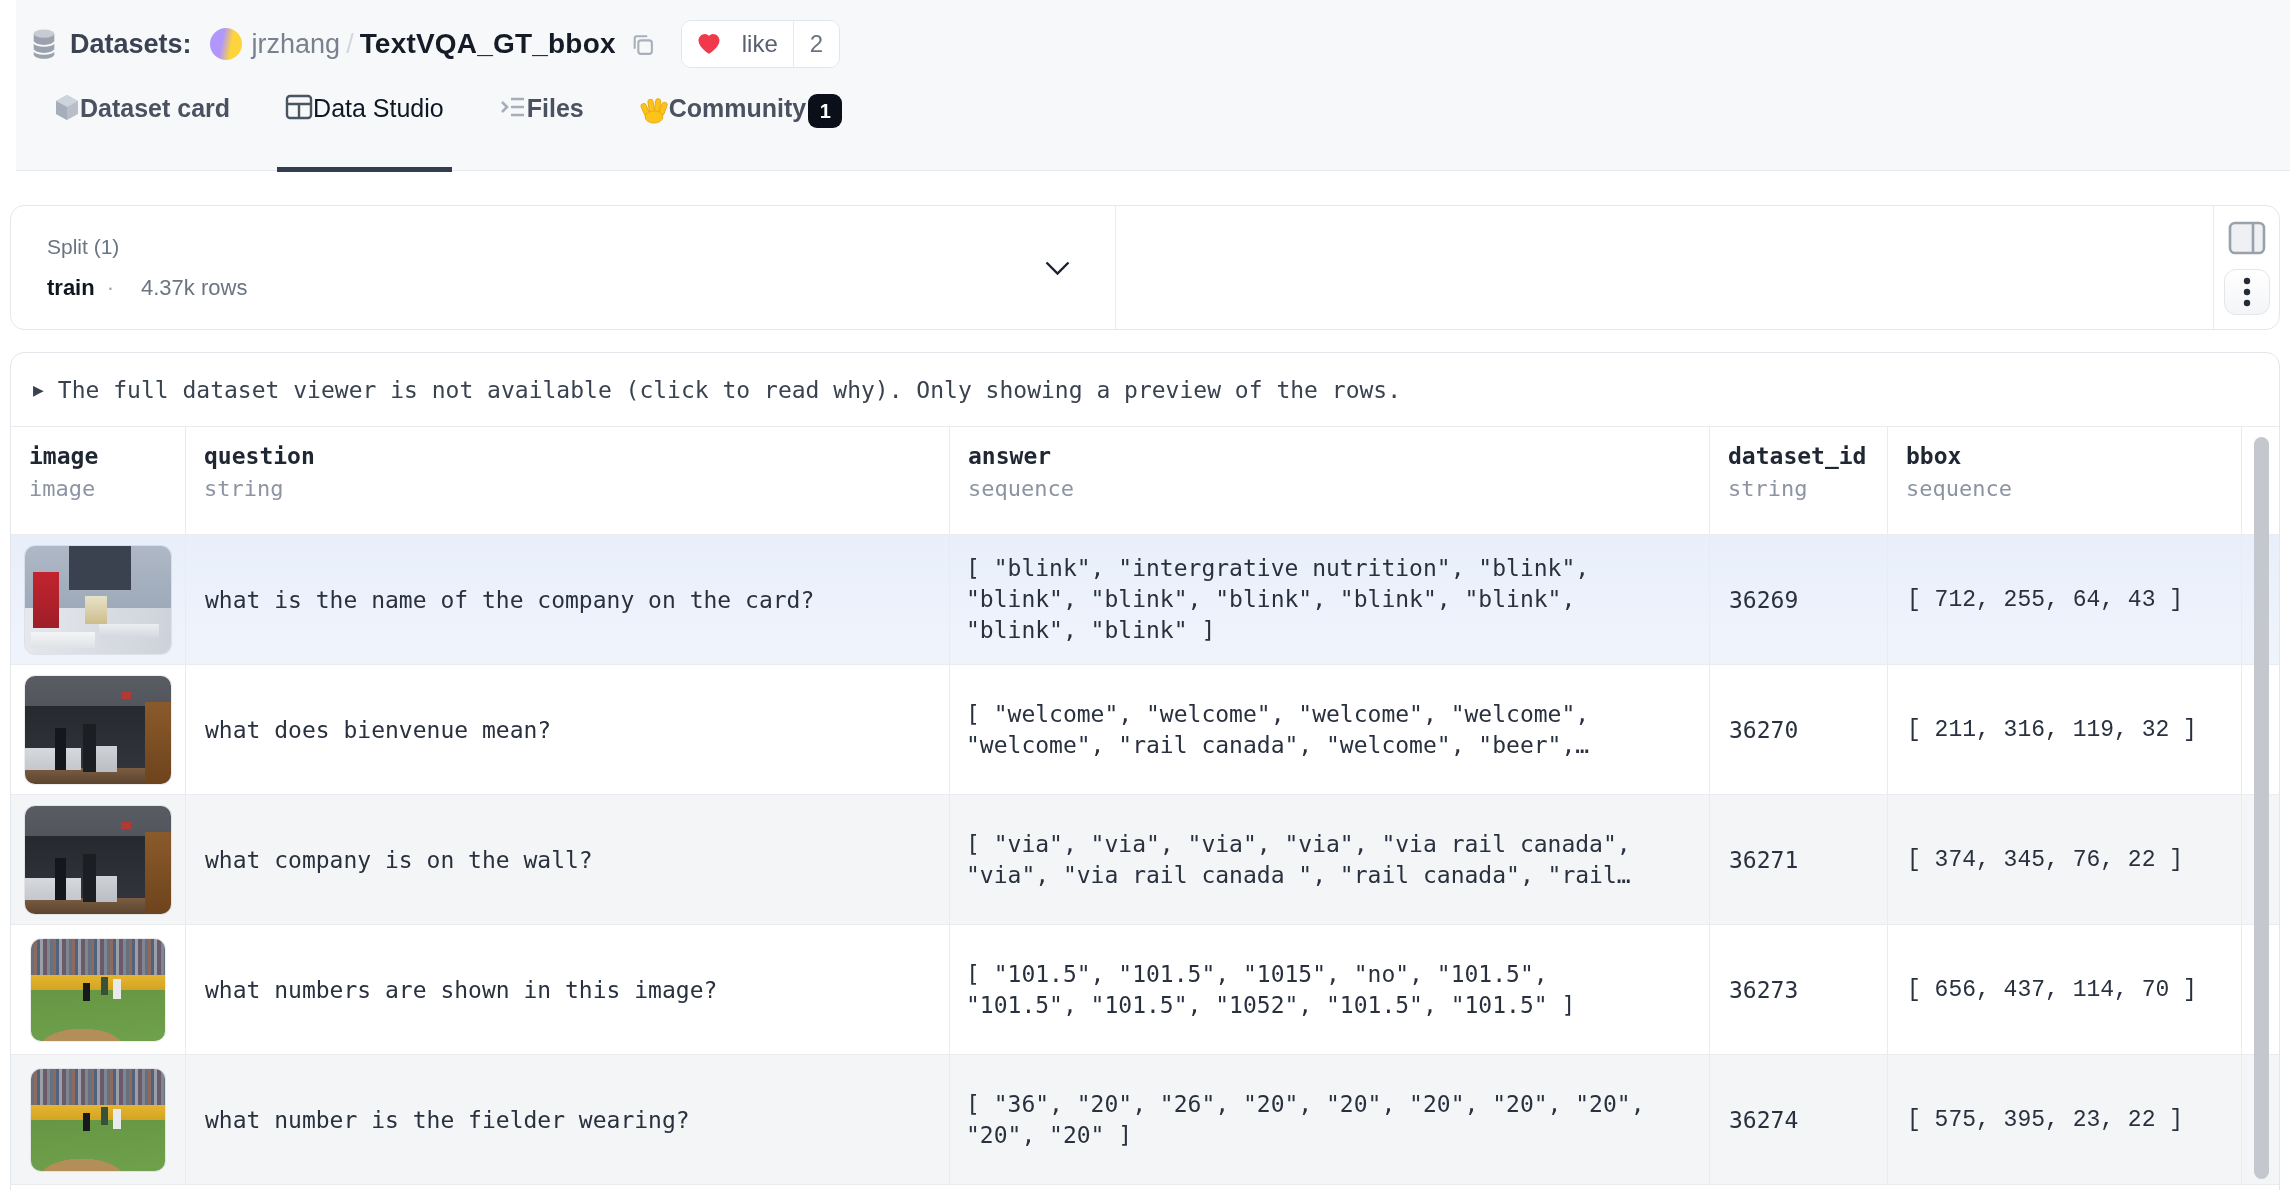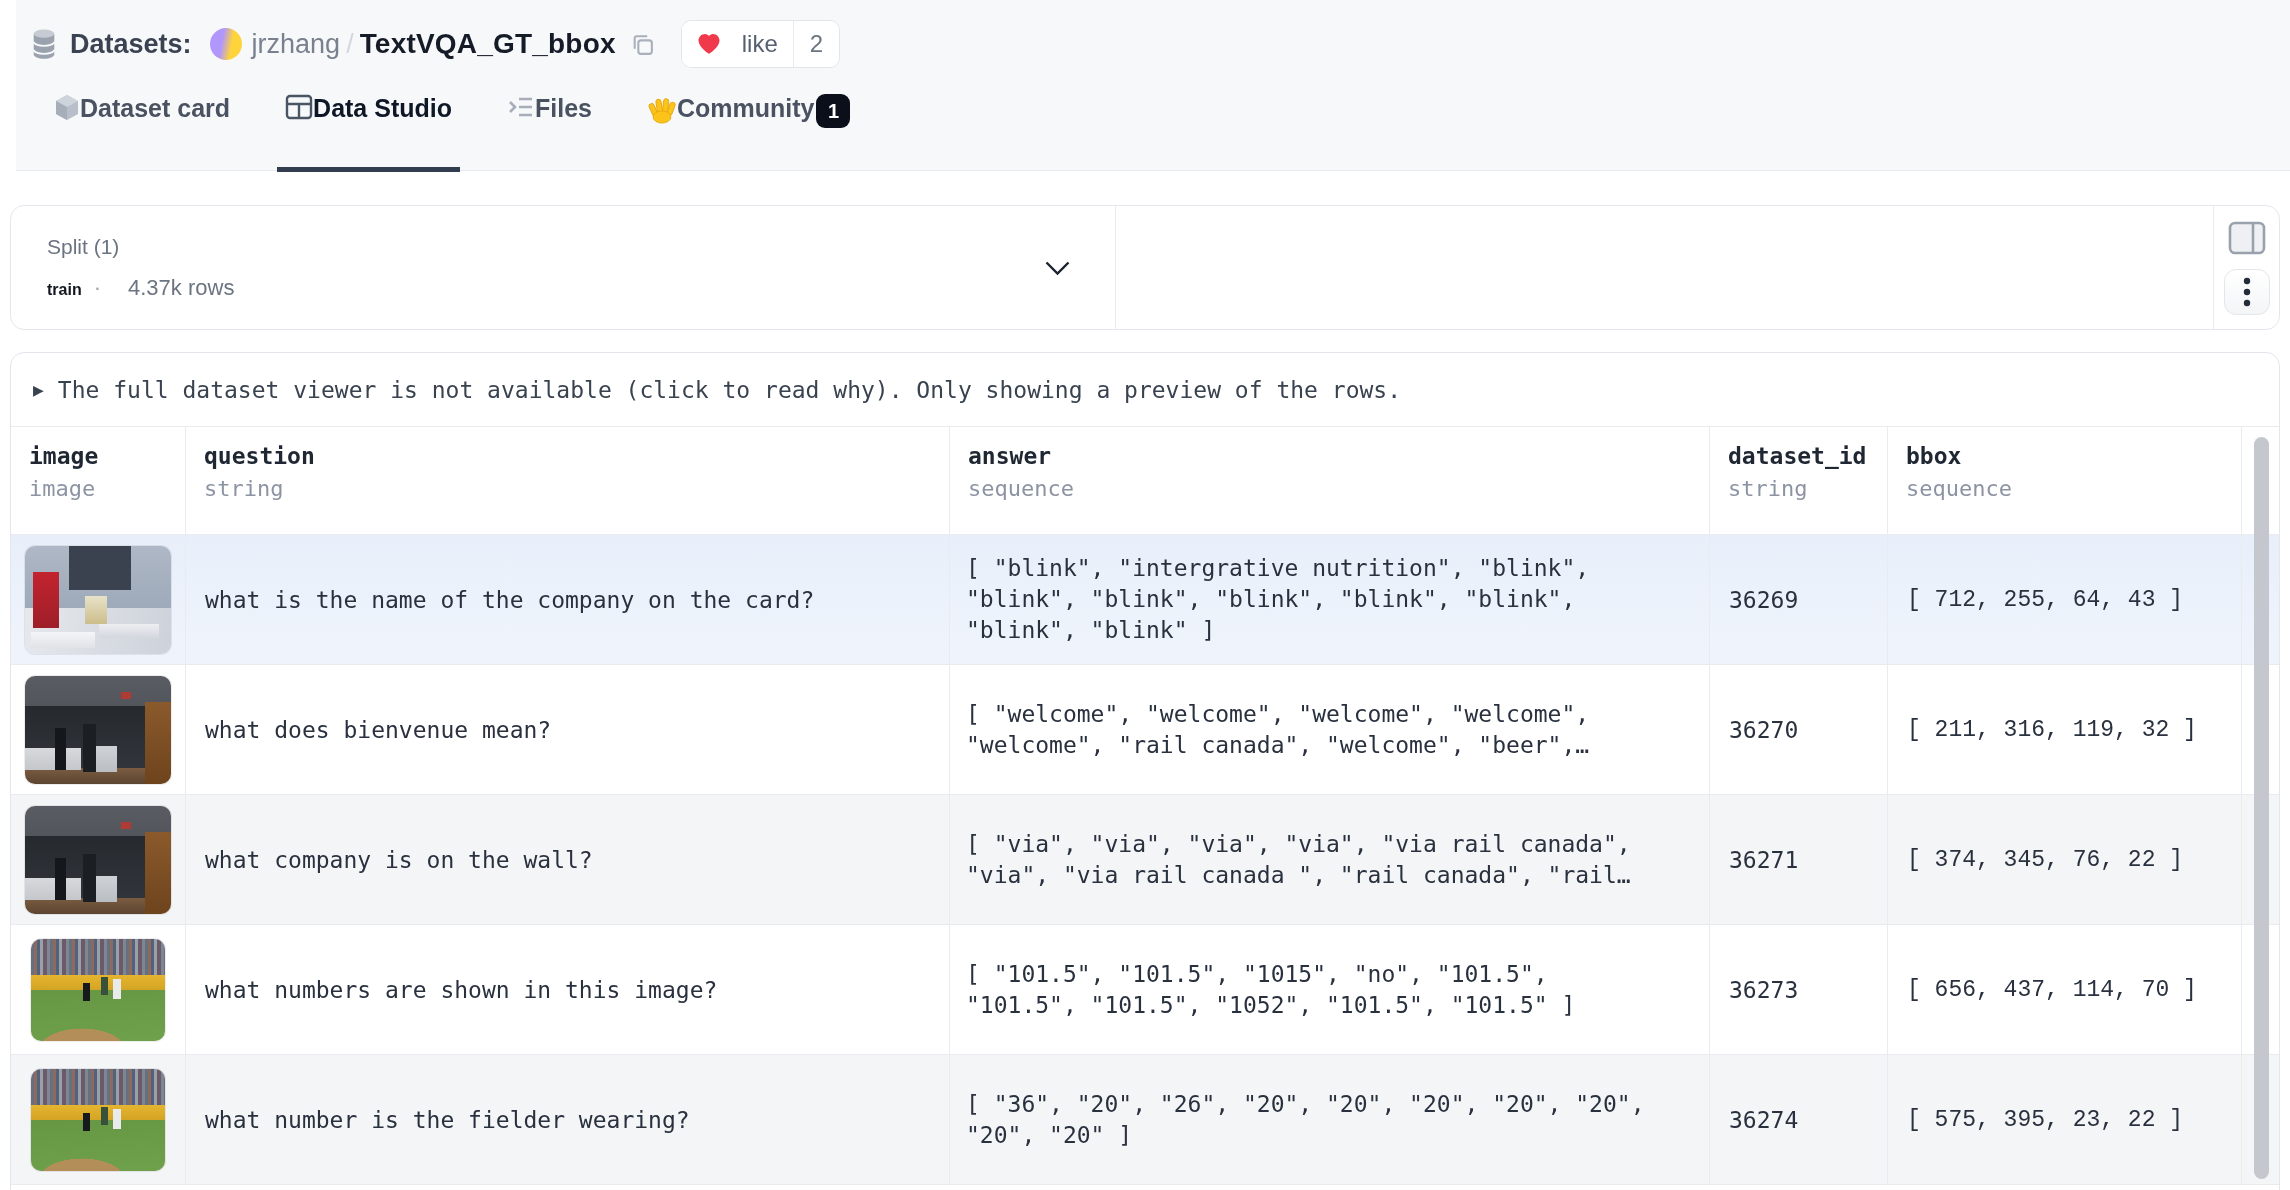--- a/index.html
+++ b/index.html
@@ -24,37 +24,37 @@
                 border:1.5px solid #e2e5ea; border-radius:10px; background:#fff; overflow:hidden; }
   .like-btn { display:flex; align-items:center; gap:21px; padding:0 15px; background:#fff;
               border:none; cursor:pointer; font-size:24px; color:#576070; font-family:inherit; }
   .like-count { display:flex; align-items:center; padding:0 16px; background:#fff;
                 border:none; border-left:1.5px solid #e9ebef; cursor:pointer;
                 font-size:24px; color:#6b7480; font-family:inherit; }
 
   .tabs { position:absolute; left:38px; bottom:0; height:76px; display:flex; gap:55px; }
   .tab { display:flex; align-items:flex-start; gap:0; height:100%; position:relative;
          font-size:25px; font-weight:600; color:#4a5261; cursor:pointer; }
-  .tab.active { color:#0e1726; font-weight:700; }
+  .tab.active { color:#0e1726; font-weight:400; }
   .tab.active::after { content:''; position:absolute; left:-8px; right:-8px; bottom:-2px;
                        height:5px; background:#323d4f; }
   .tab-badge { width:34px; height:34px; border-radius:9px; background:#0b0f19; color:#fff;
                font-size:20px; font-weight:700; display:flex; align-items:center;
                justify-content:center; margin-left:2px; }
 
   
   .toolbar-card { position:absolute; top:205px; left:10px; right:10px; height:125px;
                   border:1.5px solid #e4e7ec; border-radius:14px; background:#fff;
                   display:flex; }
   .split-select { width:1105px; border-right:1.5px solid #e9ebef; position:relative;
                   display:flex; flex-direction:column; justify-content:center;
                   padding-left:36px; cursor:pointer; border-radius:14px 0 0 14px; }
   .split-label { font-size:21px; color:#6b7480; margin-bottom:16px; }
   .split-value-row { display:flex; align-items:baseline; gap:12px; }
-  .split-train { font-size:16px; font-weight:700; color:#10161f; }
+  .split-train { font-size:22px; font-weight:700; color:#10161f; }
   .split-dot { font-size:22px; color:#9aa1ad; }
   .split-rows { font-size:22px; color:#6b7480;margin-left:15px; }
   .chevron { position:absolute; right:44px; top:50%; transform:translateY(-38%); }
   .toolbar-spacer { flex:1; }
   .toolbar-right { width:66px; border-left:1.5px solid #e9ebef; display:flex;
                    flex-direction:column; align-items:center; padding-top:14px; gap:13px;
                    border-radius:0 14px 14px 0; }
   .kebab { width:46px; height:46px; border:1.5px solid #e3e6eb; border-radius:12px;
            background:linear-gradient(#ffffff,#f4f5f7); cursor:pointer;
            display:flex; align-items:center; justify-content:center; }

